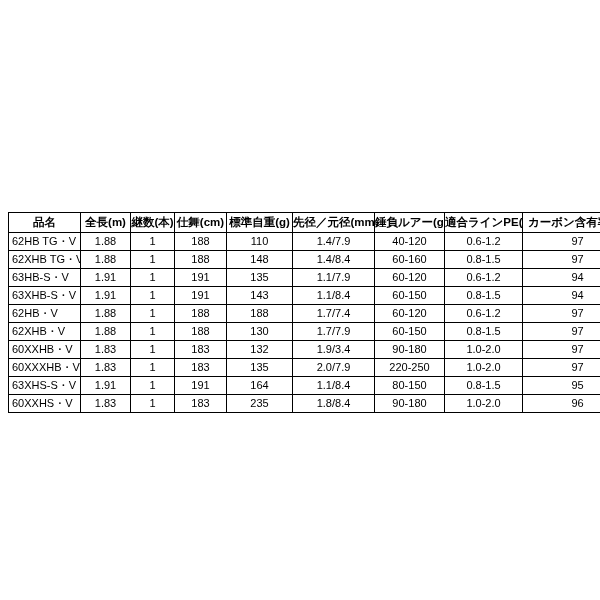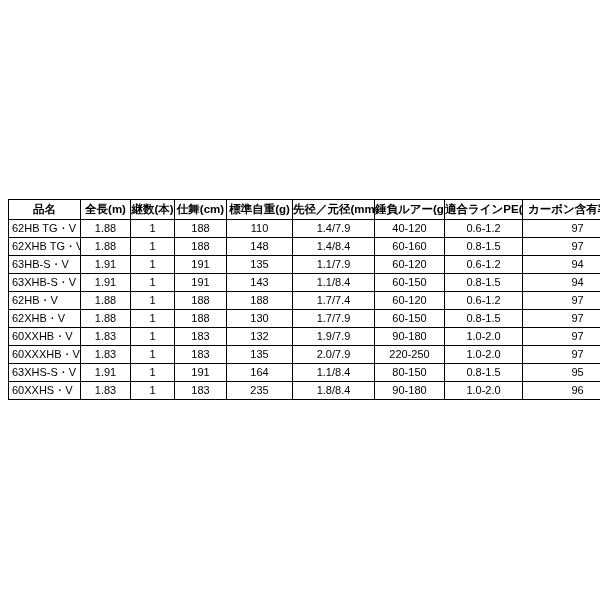--- a/index.html
+++ b/index.html
@@ -15,21 +15,21 @@
   }
   .page {
     position: relative;
     width: 600px;
     height: 600px;
     background: #ffffff;
   }
   .table-wrap {
     position: absolute;
     left: 8px;
-    top: 199px;
+    top: 212px;
     width: 584px;
   }
   table.spec {
     border-collapse: collapse;
     table-layout: fixed;
     width: 584px;
     background: #ffffff;
   }
   table.spec th,
   table.spec td {
@@ -161,21 +161,21 @@
           <td>60-150</td>
           <td>0.8-1.5</td>
           <td>97</td>
         </tr>
         <tr>
           <td class="name">60XXHB・V</td>
           <td>1.83</td>
           <td>1</td>
           <td>183</td>
           <td>132</td>
-          <td>1.9/7.9</td>
+          <td>1.9/3.4</td>
           <td>90-180</td>
           <td>1.0-2.0</td>
           <td>97</td>
         </tr>
         <tr>
           <td class="name">60XXXHB・V</td>
           <td>1.83</td>
           <td>1</td>
           <td>183</td>
           <td>135</td>

